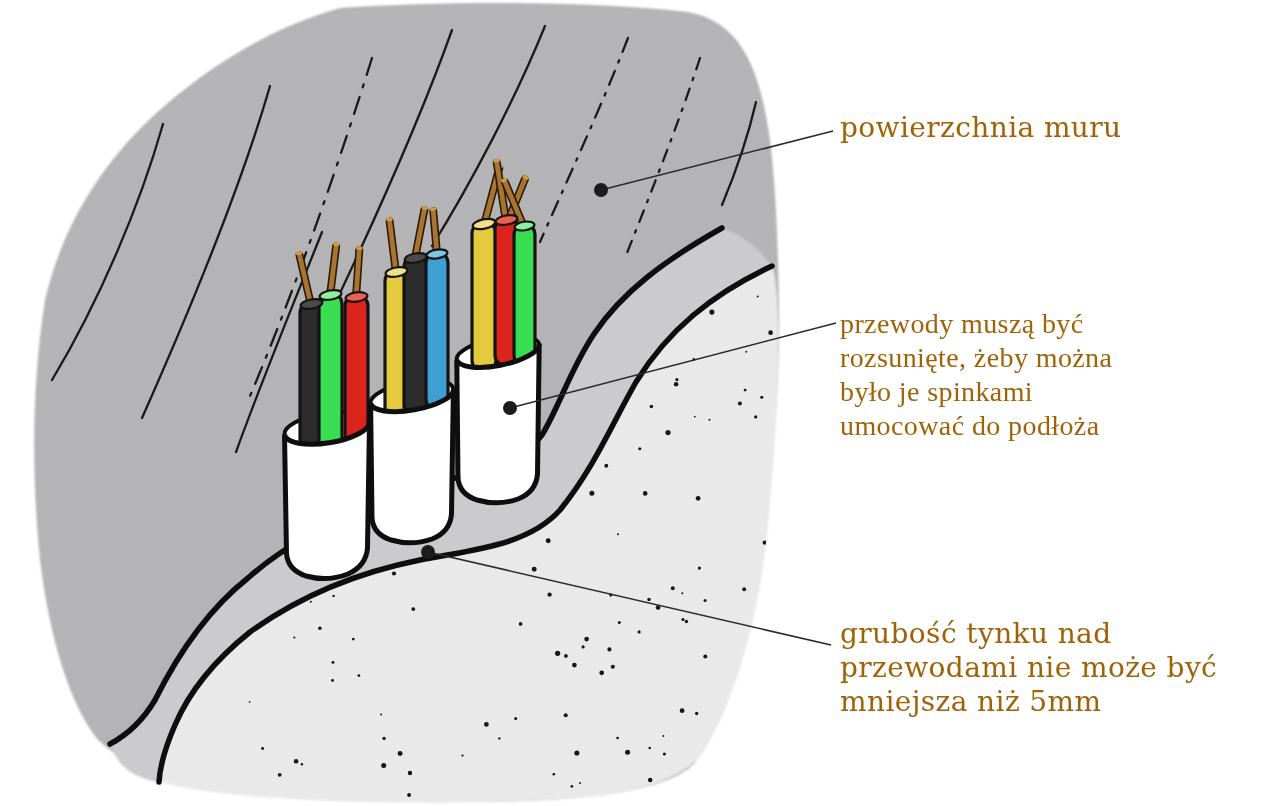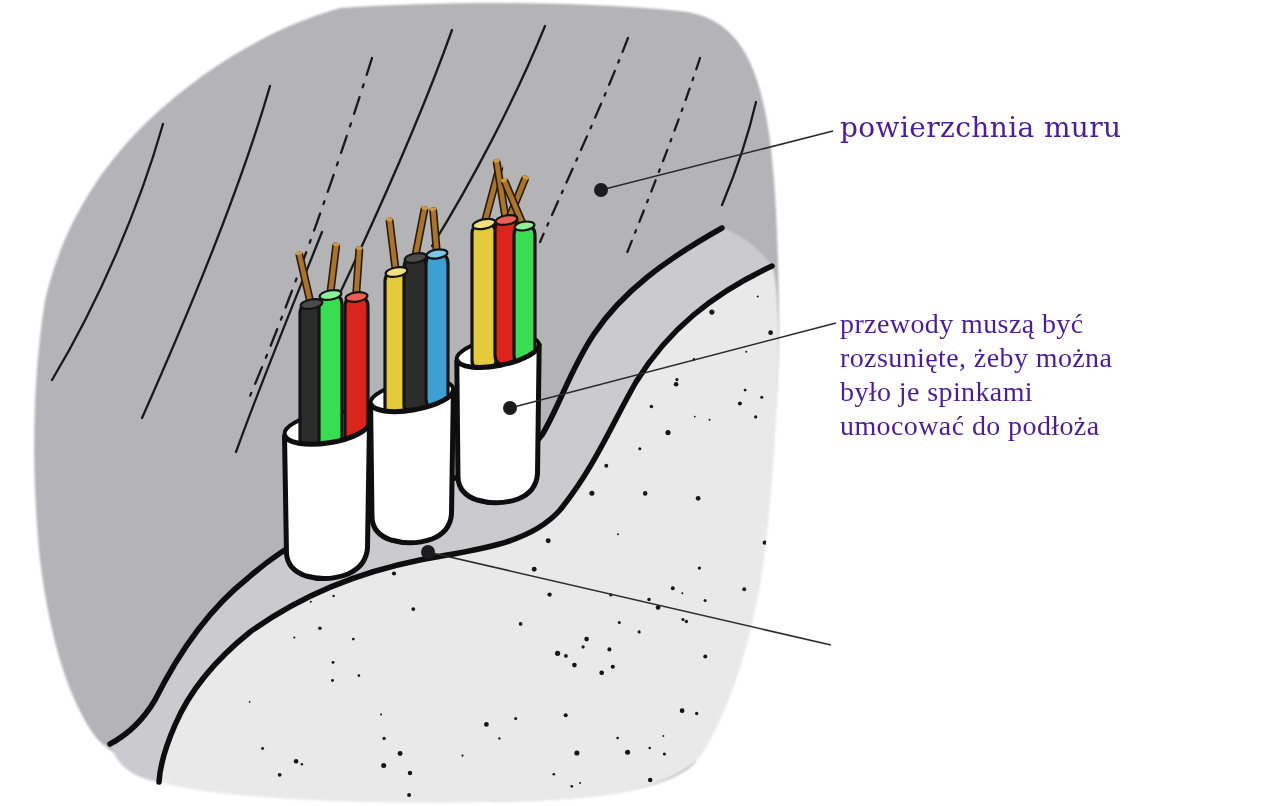--- a/index.html
+++ b/index.html
@@ -6,21 +6,21 @@
   .stage{
     position:relative;
     width:1280px;height:806px;
     background:#ffffff;
     overflow:hidden;
     font-family:"DejaVu Serif","Liberation Serif",serif;
   }
   .illustration{position:absolute;left:0;top:0;}
   .callout{
     position:absolute;
-    color:#4c1d95;
+    color:#a16207;
     font-size:28px;
     line-height:34px;
     letter-spacing:0.4px;
     white-space:pre-line;
   }
   .callout-1{left:840px;top:111px;}
   .callout-2{left:840px;top:307px;font-family:Liberation Serif, serif;}
   .callout-3{left:840px;top:617px;}
 </style>
 </head>
@@ -308,14 +308,17 @@
     <circle cx="510" cy="408" r="7" fill="#1c1c1c"></circle>
     <circle cx="428" cy="552" r="7" fill="#1c1c1c"></circle>
   </g>
 </svg>
 
 <div class="callout callout-1">powierzchnia muru</div>
 <div class="callout callout-2">przewody muszą być
 rozsunięte, żeby można
 było je spinkami
 umocować do podłoża</div>
+<div class="callout callout-3">grubość tynku nad
+przewodami nie może być
+mniejsza niż 5mm</div>
 
 </div>
 
 </body></html>

